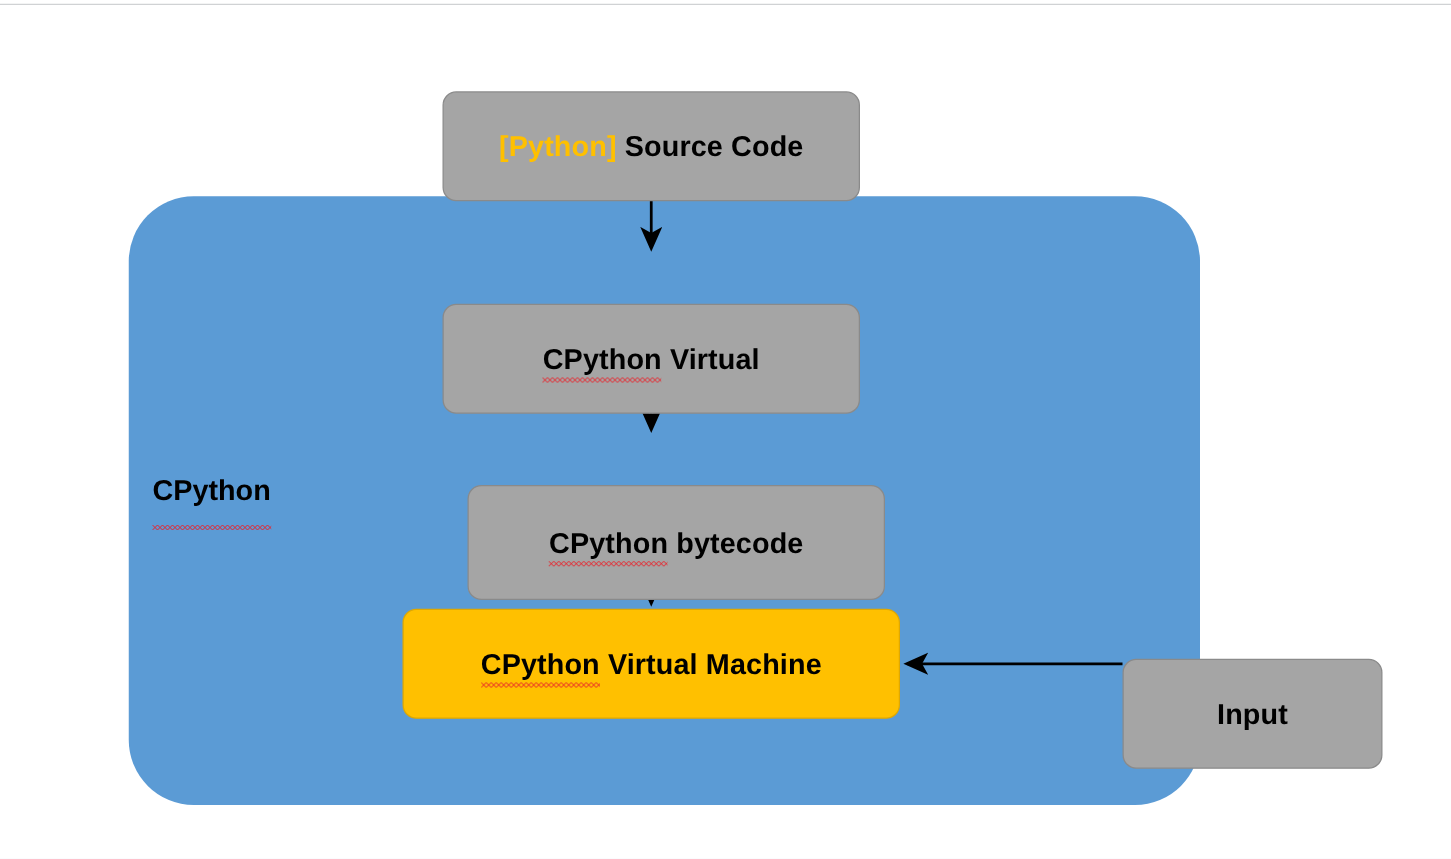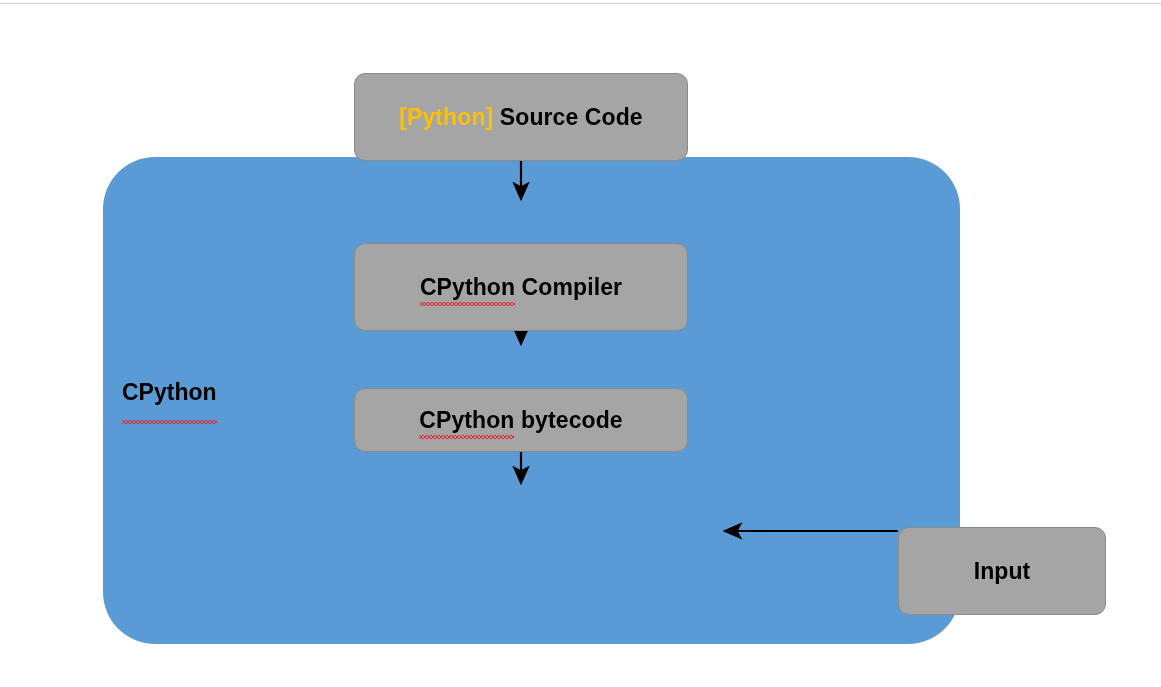--- a/index.html
+++ b/index.html
@@ -58,21 +58,21 @@
     border: 1px solid #8a8a8a;
     margin-top: 40px;
   }
   .node-yellow {
     background: #ffc000;
     border: 1px solid #e0a800;
   }
 
   .node-source      { left: 354px; top: 33px;  width: 334px; height: 88px; }
   .node-compiler    { left: 354px; top: 203px; width: 334px; height: 88px; }
-  .node-bytecode    { left: 354px; top: 348px; width: 334px; height: 64px; }
+  .node-bytecode    { left: 374px; top: 348px; width: 334px; height: 92px; }
   .node-vm          { left: 322px; top: 487px; width: 398px; height: 88px; }
   .node-input       { left: 898px; top: 487px; width: 208px; height: 88px; }
 
   
   .token-python { color: #ffc000; }
 
   
   .squiggle {
     position: relative;
     display: inline-block;
@@ -136,25 +136,28 @@
     <line x1="521" y1="291" x2="521" y2="343" stroke="#000000" stroke-width="2.2" marker-end="url(#arrowhead)"></line>
     <line x1="521" y1="436" x2="521" y2="482" stroke="#000000" stroke-width="2.2" marker-end="url(#arrowhead)"></line>
     <line x1="898" y1="531" x2="726" y2="531" stroke="#000000" stroke-width="2.2" marker-end="url(#arrowhead)"></line>
   </svg>
 
   <div class="node node-gray node-source">
     <span><span class="token-python">[Python]</span><span> Source Code</span></span>
   </div>
 
   <div class="node node-gray node-compiler">
-    <span><span class="squiggle">CPython</span><span> Compiler</span></span>
+    <span><span class="squiggle">CPython</span><span> Virtual</span></span>
   </div>
 
   <div class="node node-gray node-bytecode">
     <span><span class="squiggle">CPython</span><span> bytecode</span></span>
   </div>
 
+  <div class="node node-yellow node-vm">
+    <span><span class="squiggle">CPython</span><span> Virtual Machine</span></span>
+  </div>
 
   <div class="node node-gray node-input">
     <span>Input</span>
   </div>
 
 </div>
 
 </body></html>

